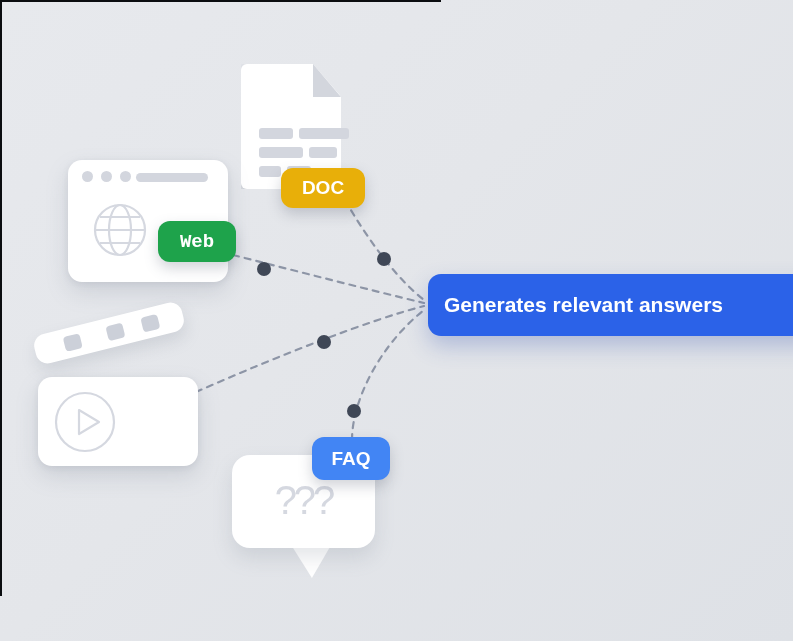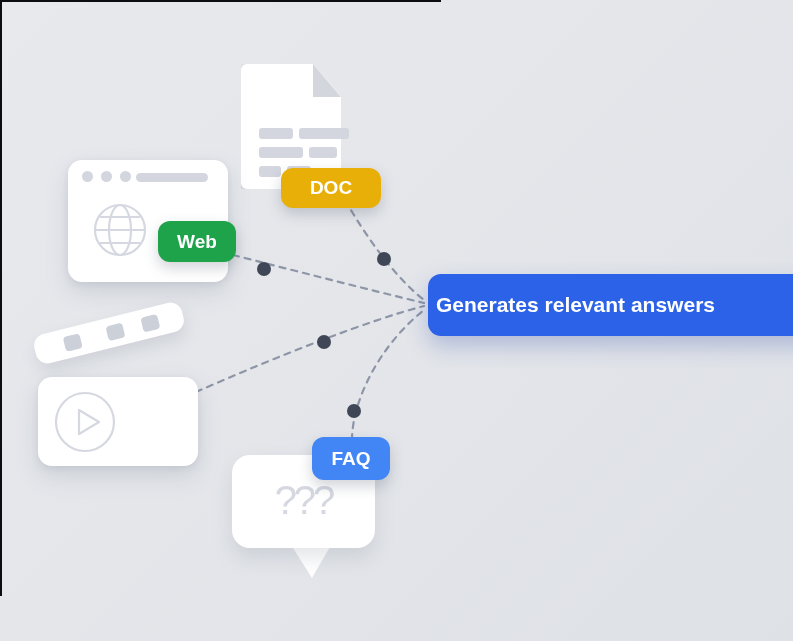--- a/index.html
+++ b/index.html
@@ -51,31 +51,31 @@
        clip-path:polygon(0 0, 100% 0, 52% 100%);
        filter:drop-shadow(0 6px 8px rgba(120,128,145,.16));}
   #qmarks{position:absolute;left:232px;top:465px;width:143px;height:70px;
        display:flex;align-items:center;justify-content:center;
        color:#d5d8e0;font-size:40px;letter-spacing:-3px;font-weight:400;}
 
   
   .badge{position:absolute;display:flex;align-items:center;justify-content:center;
      color:#fff;font-weight:bold;border-radius:12px;
      box-shadow:0 6px 14px rgba(90,98,115,.28);}
-  #badge-doc{left:281px;top:168px;width:100px;height:40px;font-size:19px;background:#e8af09;}
-  #badge-web{left:158px;top:221px;width:78px;height:41px;font-size:19px;background:#1ea34b;}
+  #badge-doc{left:281px;top:168px;width:84px;height:40px;font-size:19px;background:#e8af09;}
+  #badge-web{left:158px;top:221px;width:78px;height:41px;font-size:19px;background:#1ea34b;font-family:Liberation Mono, monospace;}
   #badge-video{left:133px;top:409px;width:92px;height:42px;font-size:19px;background:#db2222;}
   #badge-faq{left:312px;top:437px;width:78px;height:43px;font-size:19px;background:#4285f4;text-align:center;}
 
   
   #answer{position:absolute;left:428px;top:274px;width:400px;height:62px;
      background:#2b62e8;border-radius:13px;
      display:flex;align-items:center;
      box-shadow:0 10px 22px rgba(60,90,180,.3);}
-  #answer-text{color:#ffffff;font-size:21px;font-weight:bold;padding-left:8px;white-space:nowrap;}
+  #answer-text{color:#ffffff;font-size:21px;font-weight:bold;padding-left:16px;white-space:nowrap;}
 </style>
 </head>
 <body>
 
 <div id="stage">
 
   <div class="edge-top"></div>
   <div class="edge-left"></div>
 
   <svg class="links" viewBox="0 0 793 641">

